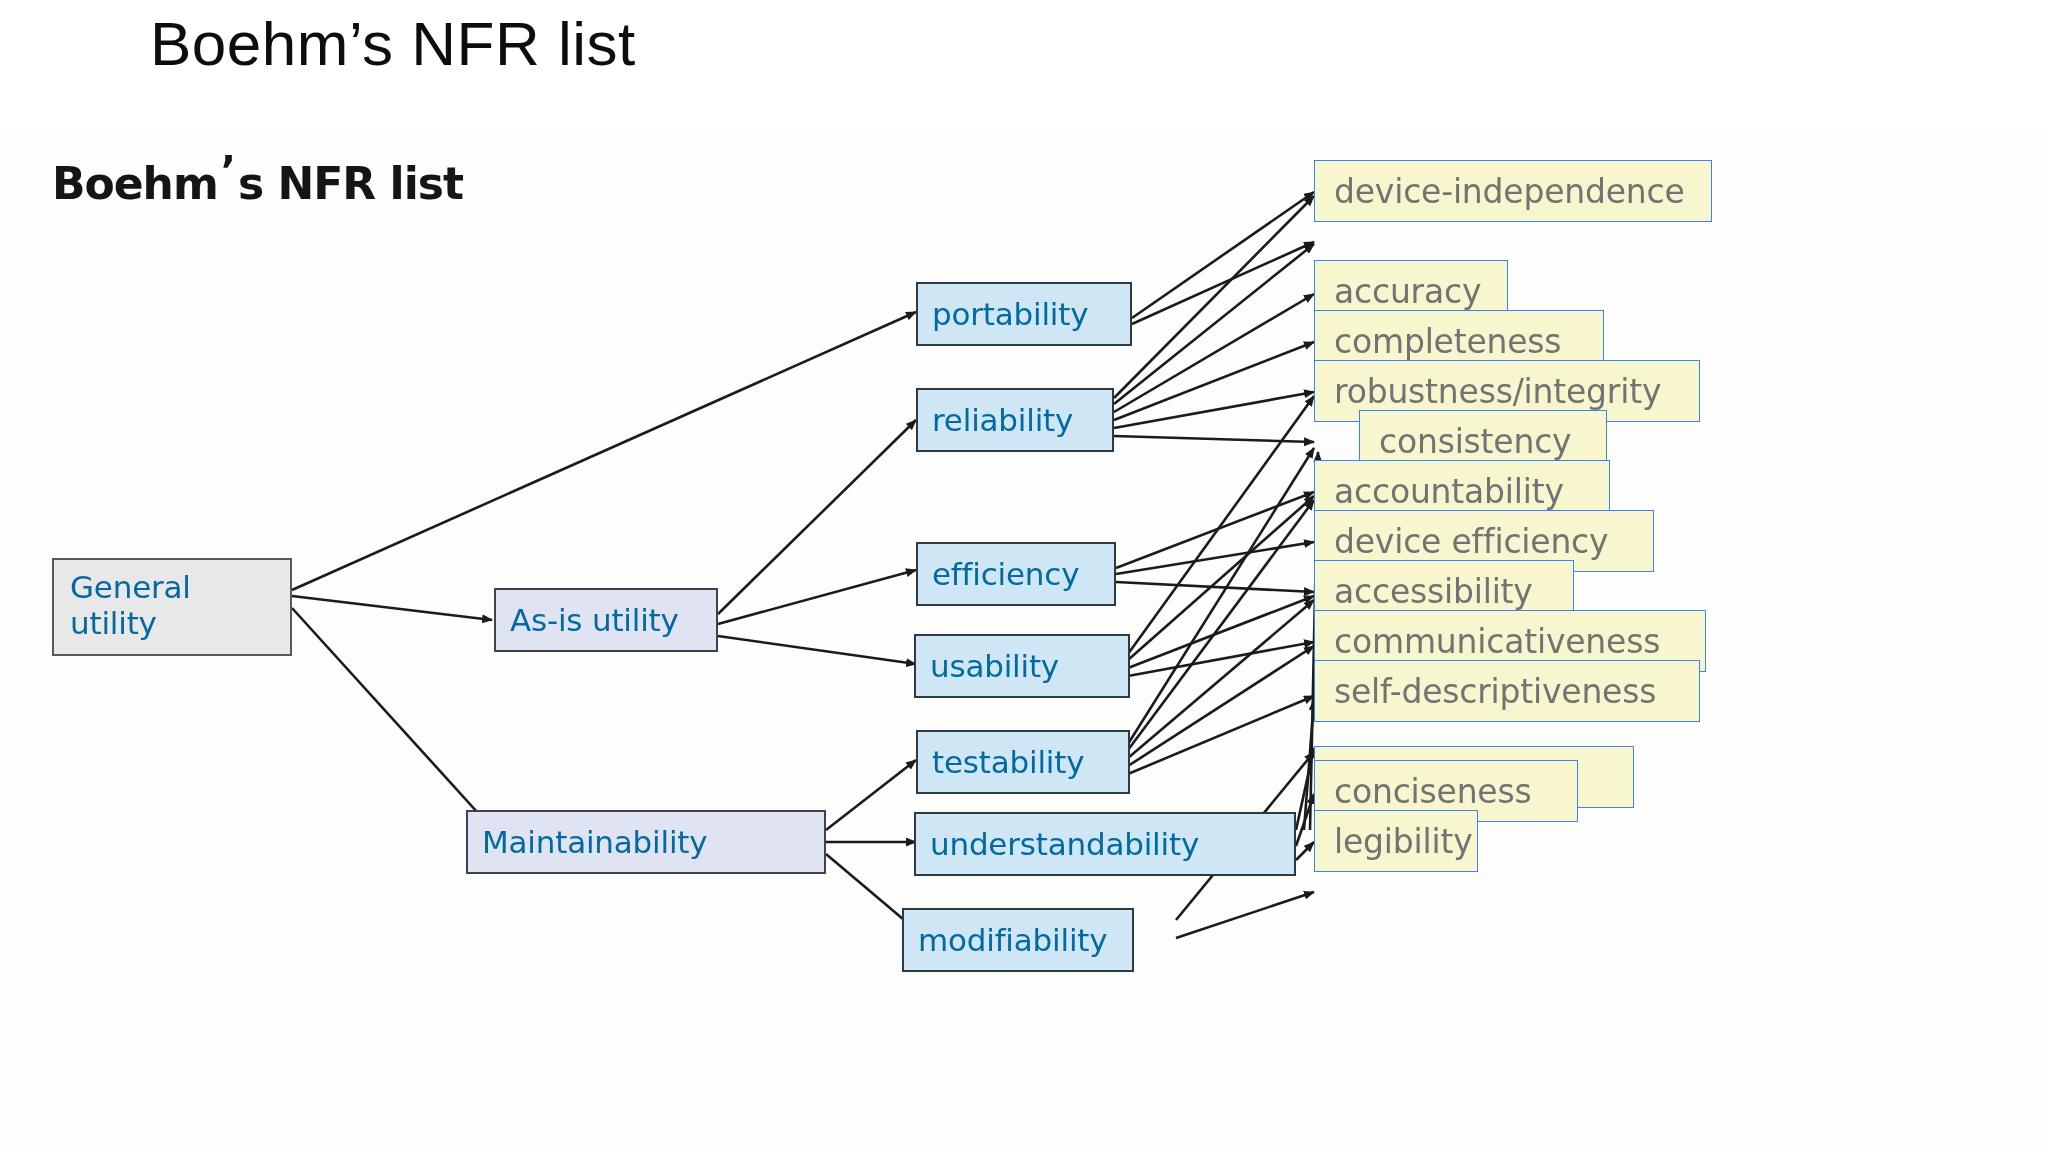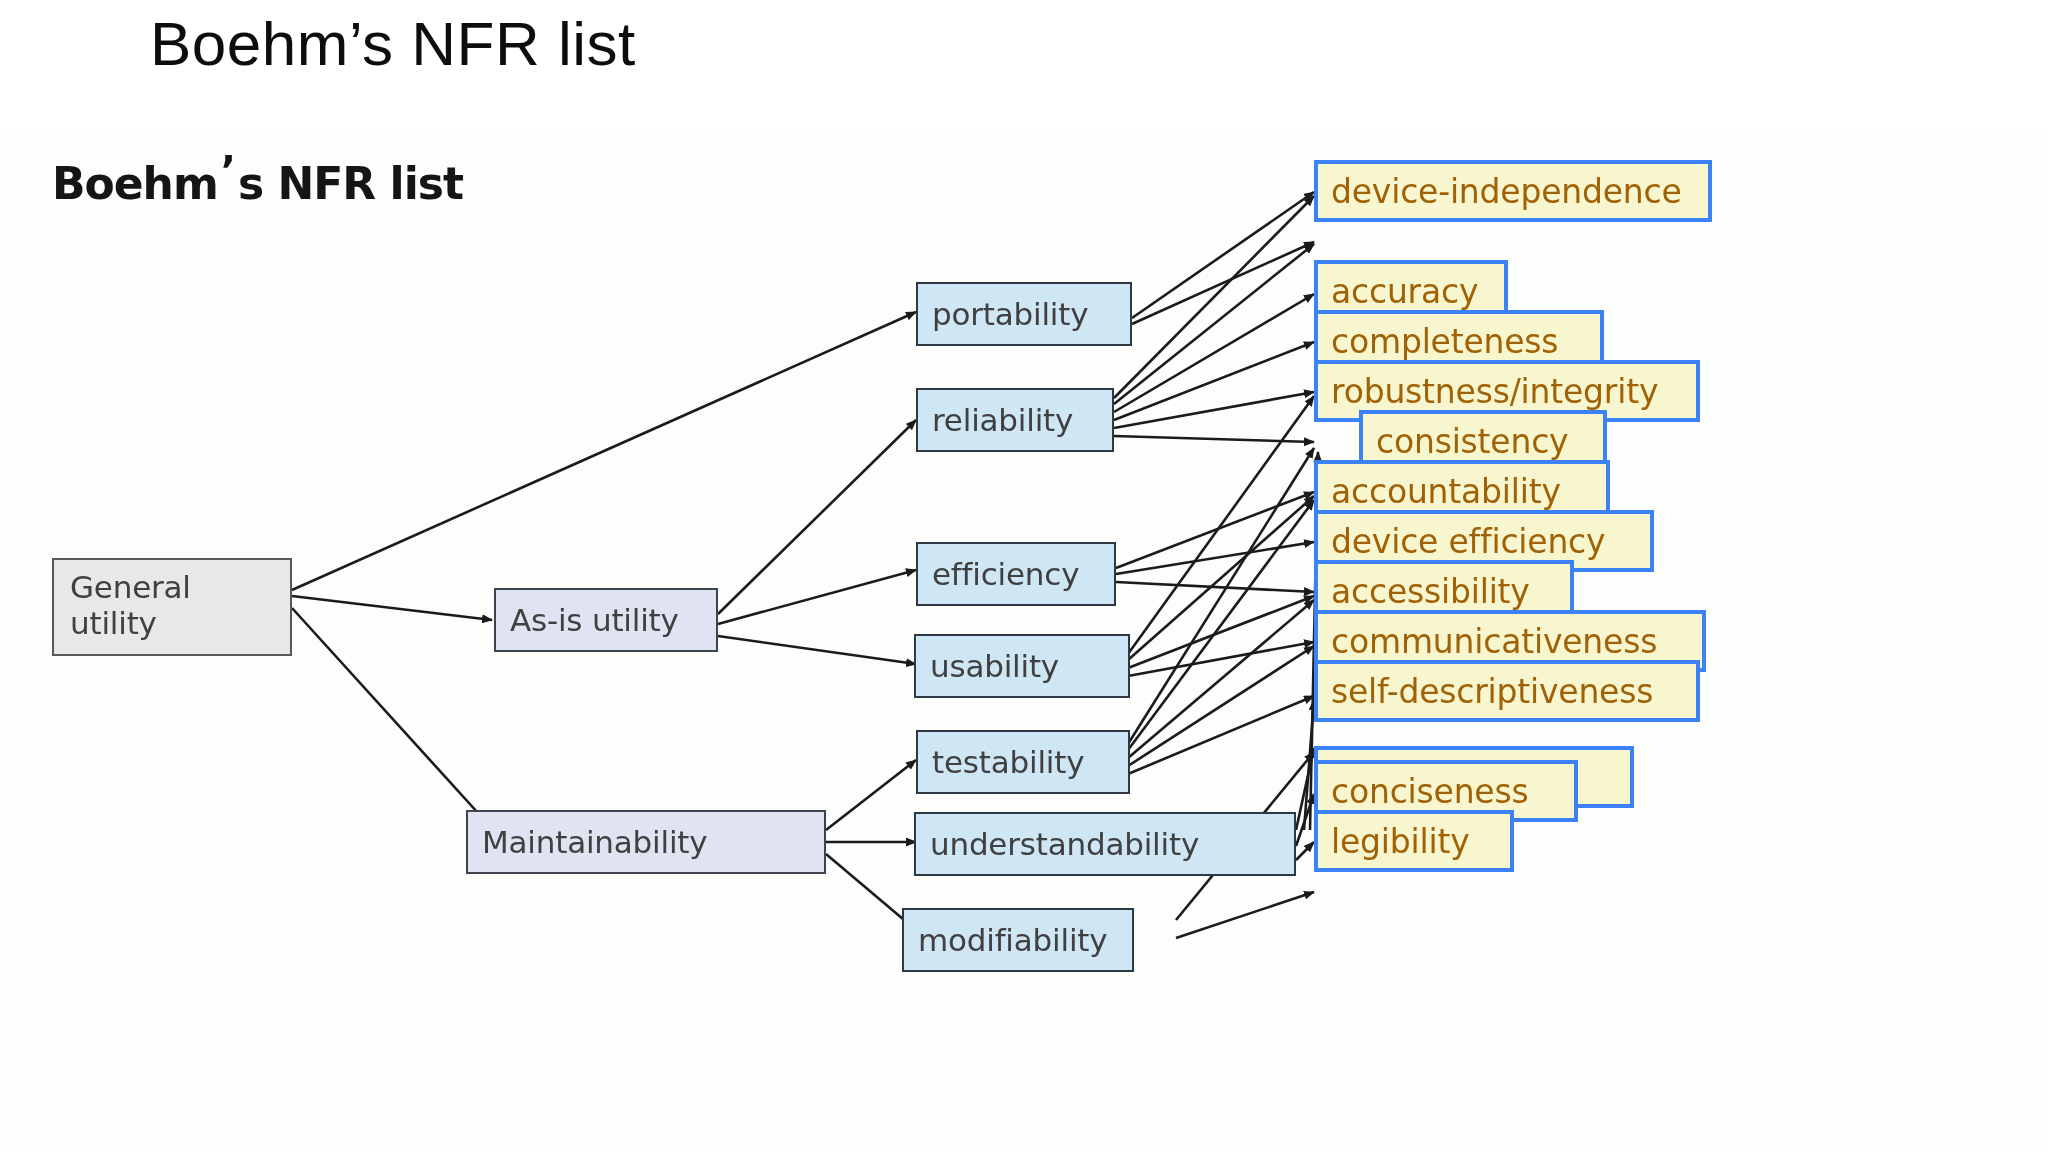--- a/index.html
+++ b/index.html
@@ -31,36 +31,36 @@
   #figure-title .apos{font-size:40px;vertical-align:14px;padding:0 3px;}
 
   
   #edges{position:absolute;left:0;top:0;width:2048px;height:1022px;}
 
   
   .node{
     position:absolute;box-sizing:border-box;
     display:flex;align-items:center;
     border:2px solid #3d4450;
-    font-size:31px;color:#404040;
+    font-size:31px;color:#0369a1;
     white-space:nowrap;
     padding-left:14px;
     font-family:"DejaVu Sans","Liberation Sans",sans-serif;
     letter-spacing:-.2px;
   }
   .node.root{
     background:#e8e8e8;border-color:#56595e;
     display:block;padding:10px 0 0 16px;line-height:1.16;
   }
   .node.cat{ background:#dfe3f2; border-color:#3d4450; }
   .node.attr{ background:#cfe6f5; border-color:#2f3845; }
   .node.leaf{
-    background:#f7f6ce;border:4px solid #3b82f6;
-    font-size:33px;padding-left:13px;
-    color:#a16207;
+    background:#f7f6ce;border:1px solid #3b82f6;
+    font-size:33px;padding-left:19px;
+    color:#737373;
   }
 </style>
 </head>
 <body>
 
 <div id="slide-title">Boehm’s NFR list</div>
 
 <div id="figure">
 
   <div id="figure-title">
@@ -206,18 +206,18 @@
   </div>
 
   <div class="node leaf" style="left:1314px;top:580px;width:320px;height:62px;margin-top:36px;">
     <span>structuredness</span>
   </div>
 
   <div class="node leaf" style="left:1314px;top:630px;width:264px;height:62px;">
     <span>conciseness</span>
   </div>
 
-  <div class="node leaf" style="left:1314px;top:680px;width:200px;height:62px;text-align:center;">
+  <div class="node leaf" style="left:1314px;top:680px;width:164px;height:62px;text-align:center;">
     <span>legibility</span>
   </div>
 
 
 </div>
 
 </body></html>

